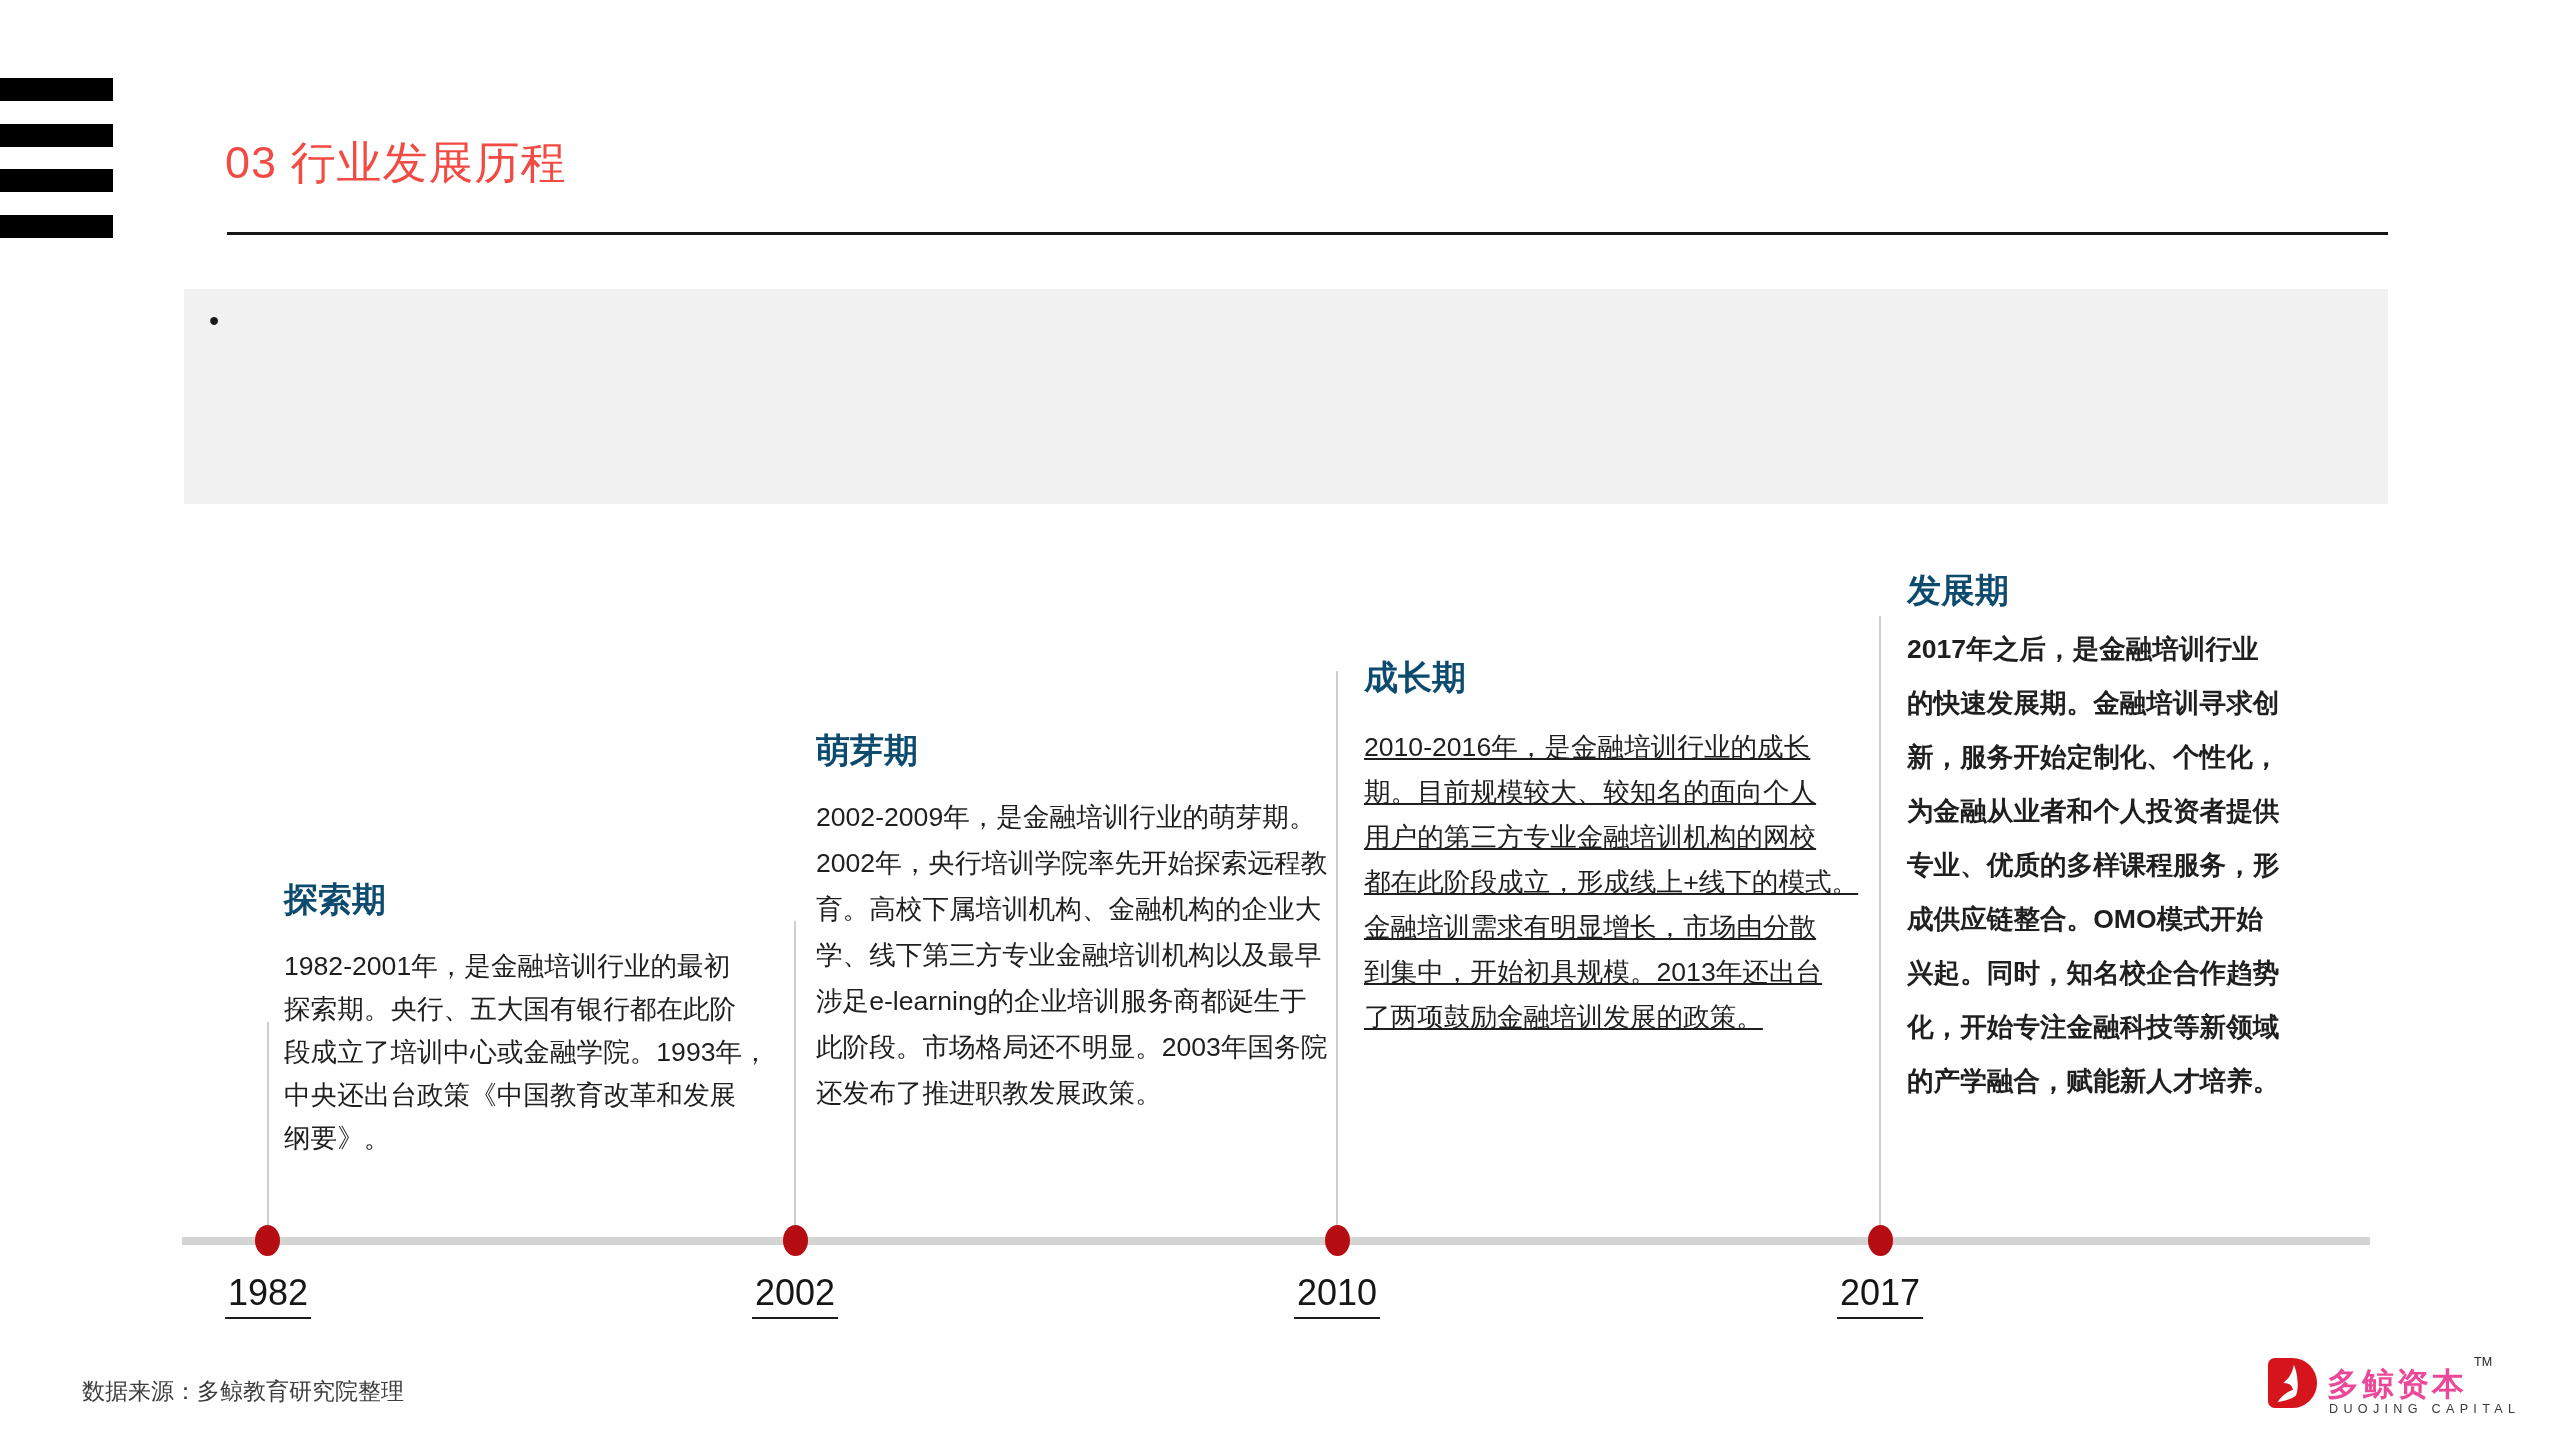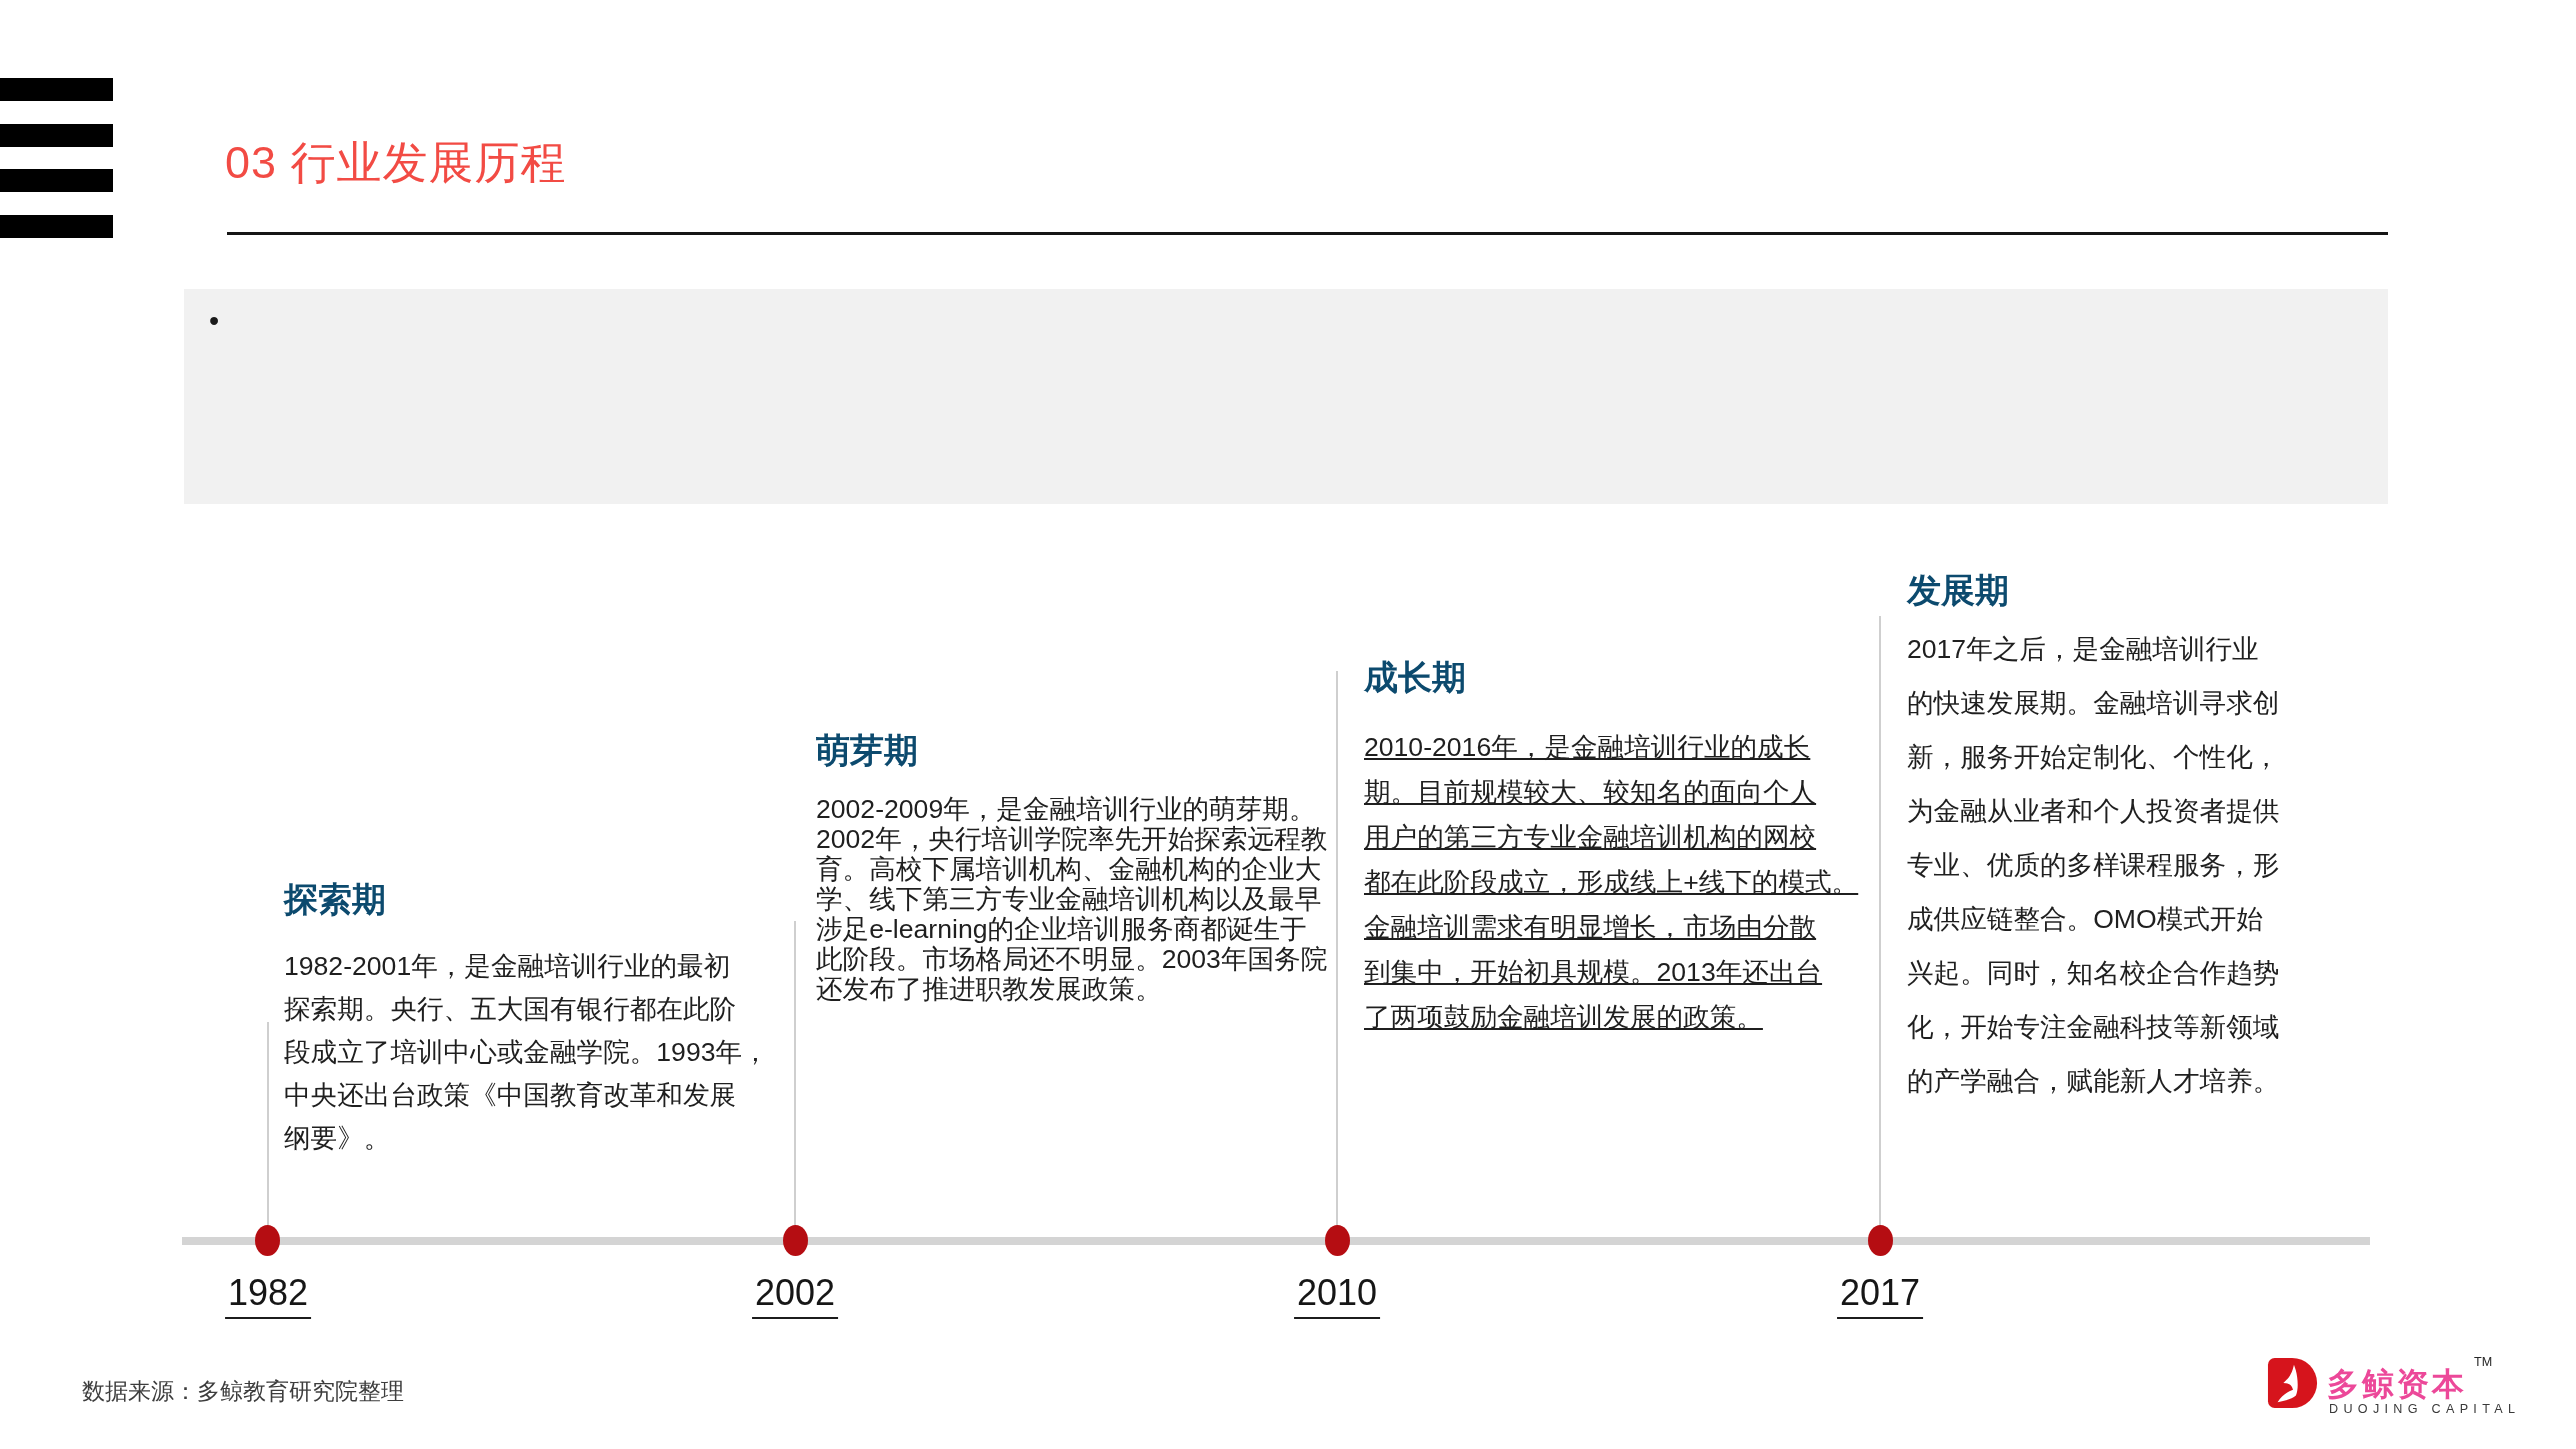--- a/index.html
+++ b/index.html
@@ -64,39 +64,39 @@
 </div>
 
 <div class="stage-title" style="left:284px;top:877px;">探索期</div>
 <div class="stage-body" style="left:284px;top:945px;line-height:43px;">1982-2001年，是金融培训行业的最初
 探索期。央行、五大国有银行都在此阶
 段成立了培训中心或金融学院。1993年，
 中央还出台政策《中国教育改革和发展
 纲要》。</div>
 
 <div class="stage-title" style="left:816px;top:728px;">萌芽期</div>
-<div class="stage-body" style="left:816px;top:794px;line-height:30px;">2002-2009年，是金融培训行业的萌芽期。
+<div class="stage-body" style="left:816px;top:794px;line-height:46px;">2002-2009年，是金融培训行业的萌芽期。
 2002年，央行培训学院率先开始探索远程教
 育。高校下属培训机构、金融机构的企业大
 学、线下第三方专业金融培训机构以及最早
 涉足e-learning的企业培训服务商都诞生于
 此阶段。市场格局还不明显。2003年国务院
 还发布了推进职教发展政策。</div>
 
 <div class="stage-title" style="left:1364px;top:655px;">成长期</div>
 <div class="stage-body" style="left:1364px;top:725px;line-height:45px;text-decoration:underline;">2010-2016年，是金融培训行业的成长
 期。目前规模较大、较知名的面向个人
 用户的第三方专业金融培训机构的网校
 都在此阶段成立，形成线上+线下的模式。
 金融培训需求有明显增长，市场由分散
 到集中，开始初具规模。2013年还出台
 了两项鼓励金融培训发展的政策。</div>
 
 <div class="stage-title" style="left:1907px;top:568px;">发展期</div>
-<div class="stage-body" style="left:1907px;top:622px;line-height:54px;">2017年之后，是金融培训行业
+<div class="stage-body" style="left:1907px;top:622px;line-height:54px;font-weight:bold;">2017年之后，是金融培训行业
 的快速发展期。金融培训寻求创
 新，服务开始定制化、个性化，
 为金融从业者和个人投资者提供
 专业、优质的多样课程服务，形
 成供应链整合。OMO模式开始
 兴起。同时，知名校企合作趋势
 化，开始专注金融科技等新领域
 的产学融合，赋能新人才培养。</div>
 
 <div class="vline" style="left:267px;top:1022px;height:215px;"></div>

